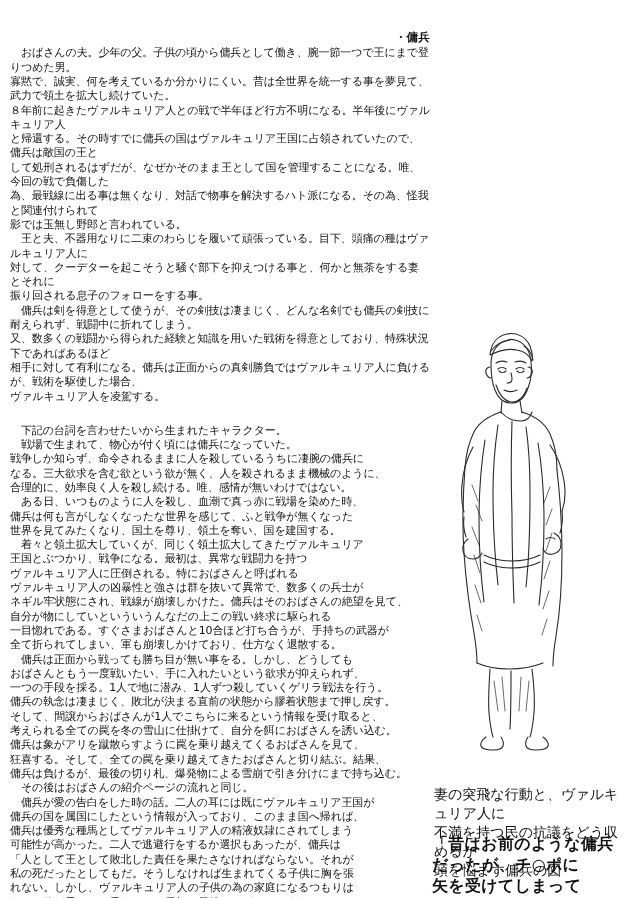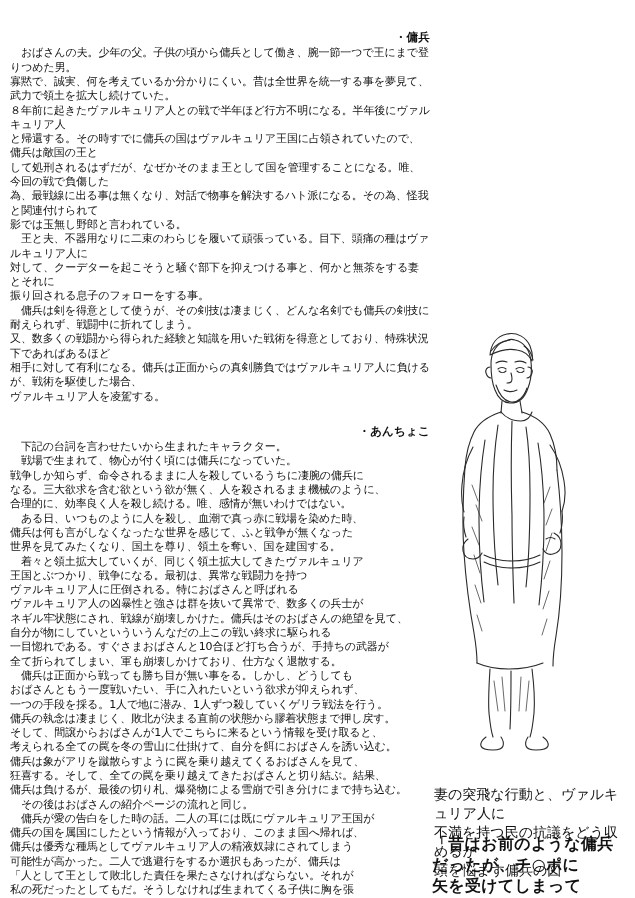--- a/index.html
+++ b/index.html
@@ -102,21 +102,20 @@
 　王と夫、不器用なりに二束のわらじを履いて頑張っている。目下、頭痛の種はヴァルキュリア人に
 対して、クーデターを起こそうと騒ぐ部下を抑えつける事と、何かと無茶をする妻とそれに
 振り回される息子のフォローをする事。
 　傭兵は剣を得意として使うが、その剣技は凄まじく、どんな名剣でも傭兵の剣技に耐えられず、戦闘中に折れてしまう。
 又、数多くの戦闘から得られた経験と知識を用いた戦術を得意としており、特殊状況下であればあるほど
 相手に対して有利になる。傭兵は正面からの真剣勝負ではヴァルキュリア人に負けるが、戦術を駆使した場合、
 ヴァルキュリア人を凌駕する。</p>
 
     <div class="section-gap"></div>
 
-    <h2 class="section-title">・あんちょこ</h2>
     <p class="body-text">　下記の台詞を言わせたいから生まれたキャラクター。
 　戦場で生まれて、物心が付く頃には傭兵になっていた。
 戦争しか知らず、命令されるままに人を殺しているうちに凄腕の傭兵に
 なる。三大欲求を含む欲という欲が無く、人を殺されるまま機械のように、
 合理的に、効率良く人を殺し続ける。唯、感情が無いわけではない。
 　ある日、いつものように人を殺し、血潮で真っ赤に戦場を染めた時、
 傭兵は何も言がしなくなったな世界を感じて、ふと戦争が無くなった
 世界を見てみたくなり、国土を尊り、領土を奪い、国を建国する。
 　着々と領土拡大していくが、同じく領土拡大してきたヴァルキュリア
 王国とぶつかり、戦争になる。最初は、異常な戦闘力を持つ

